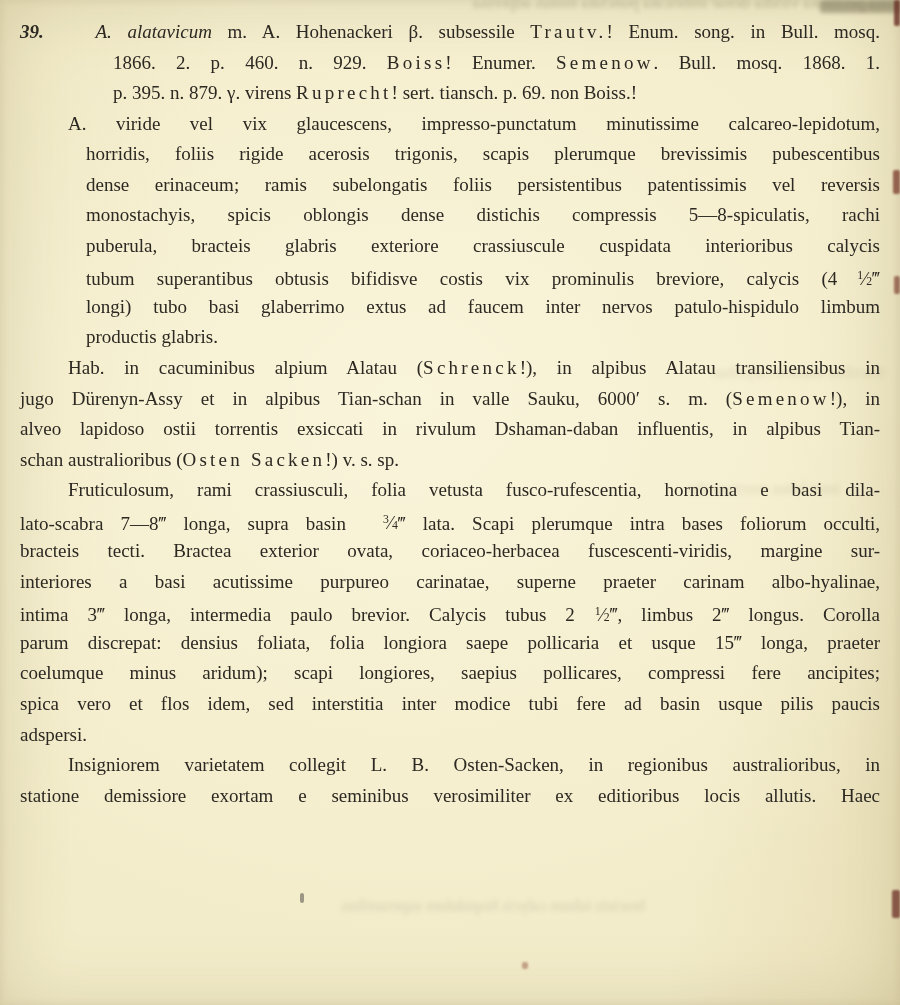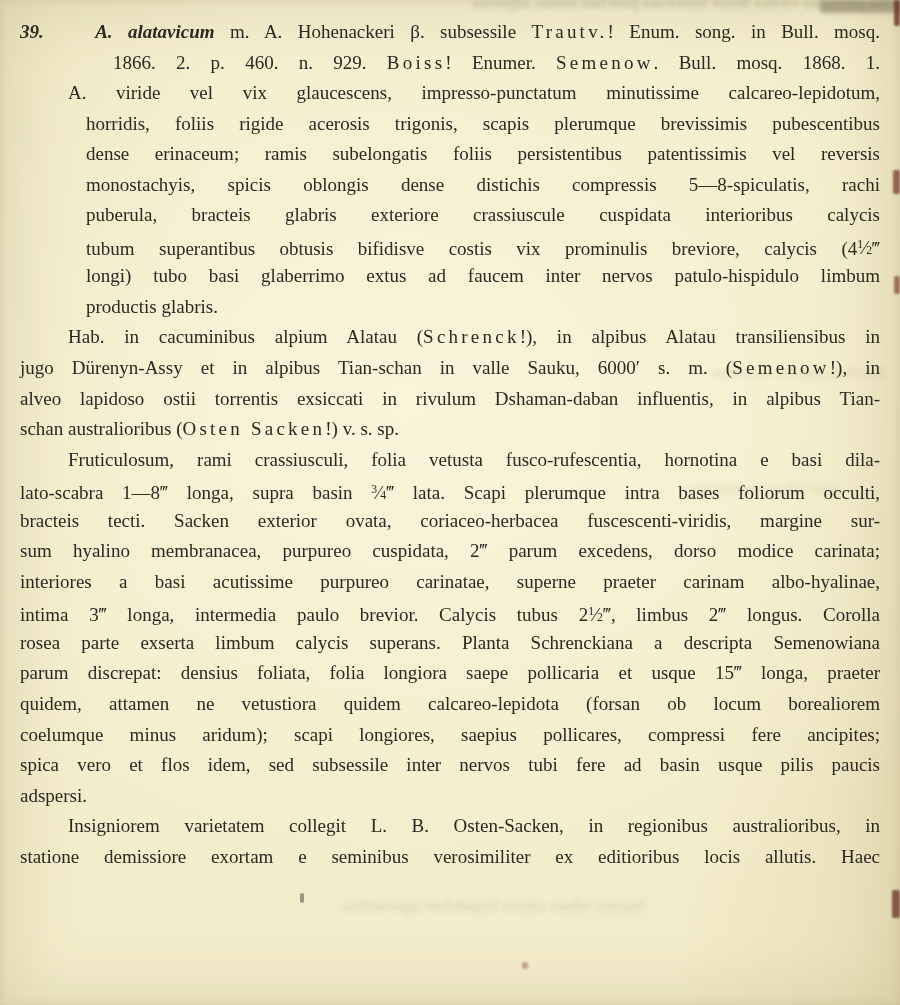--- a/index.html
+++ b/index.html
@@ -21,70 +21,68 @@
   .line{
     text-align:justify;text-align-last:justify;text-justify:inter-word;
     height:30.55px;line-height:30.55px;
   }
   .lastline{text-align-last:left;}
   .p-heading .line:not(:first-child){padding-left:93px;}
   .p-hang .line{padding-left:66px;}
   .p-hang .line:first-child{padding-left:48px;}
   .p-indent .line:first-child{padding-left:48px;}
   .bold{font-weight:bold;font-style:italic;}
-  .bolditalic{font-weight:bold;font-style:italic;margin-left:36px;}
+  .bolditalic{font-weight:normal;font-style:italic;margin-left:36px;}
   .sperr{letter-spacing:0.17em;}
-  .frac{white-space:nowrap;}
+  .frac{white-space:nowrap;padding-left:20px;}
   .fnum{font-size:0.62em;vertical-align:0.48em;}
   .fsl{font-size:0.95em;}
   .fden{font-size:0.62em;vertical-align:-0.04em;}
   .bleed{
     position:absolute;z-index:1;pointer-events:none;white-space:nowrap;overflow:hidden;
     font-family:"Liberation Serif","DejaVu Serif",serif;
   }
   .mark{position:absolute;z-index:2;pointer-events:none;border-radius:2px;}
 </style>
 </head>
 <body>
 
 <div class="page" style="background: rgb(243, 236, 202);">
   <div class="paper-tint"></div>
   <div class="textblock" style="color: rgb(44, 40, 34);">
       <div class="para p-heading">
         <div class="line"><span class="bold">39. </span><span class="bolditalic">A. alatavicum</span><span> m. A. Hohenackeri β. subsessile </span><span class="sperr">Trautv.</span><span>! Enum. song. in Bull. mosq.</span></div>
         <div class="line"><span>1866. 2. p. 460. n. 929. </span><span class="sperr">Boiss</span><span>! Enumer. </span><span class="sperr">Semenow</span><span>. Bull. mosq. 1868. 1.</span></div>
+        <div class="line lastline"><span>p. 395. n. 879. γ. virens </span><span class="sperr">Ruprecht</span><span>! sert. tiansch. p. 69. non Boiss.!</span></div>
       </div>
       <div class="para p-hang">
         <div class="line"><span>A. viride vel vix glaucescens, impresso-punctatum minutissime calcareo-lepidotum,</span></div>
         <div class="line"><span>horridis, foliis rigide acerosis trigonis, scapis plerumque brevissimis pubescentibus</span></div>
         <div class="line"><span>dense erinaceum; ramis subelongatis foliis persistentibus patentissimis vel reversis</span></div>
         <div class="line"><span>monostachyis, spicis oblongis dense distichis compressis 5—8-spiculatis, rachi</span></div>
         <div class="line"><span>puberula, bracteis glabris exteriore crassiuscule cuspidata interioribus calycis</span></div>
         <div class="line"><span>tubum superantibus obtusis bifidisve costis vix prominulis breviore, calycis (4</span><span class="frac"><span class="fnum">1</span><span class="fsl">⁄</span><span class="fden">2</span></span><span>‴</span></div>
         <div class="line"><span>longi) tubo basi glaberrimo extus ad faucem inter nervos patulo-hispidulo limbum</span></div>
         <div class="line lastline"><span>productis glabris.</span></div>
       </div>
       <div class="para p-indent">
         <div class="line"><span>Hab. in cacuminibus alpium Alatau (</span><span class="sperr">Schrenck</span><span>!), in alpibus Alatau transiliensibus in</span></div>
         <div class="line"><span>jugo Dürenyn-Assy et in alpibus Tian-schan in valle Sauku, 6000′ s. m. (</span><span class="sperr">Semenow</span><span>!), in</span></div>
         <div class="line"><span>alveo lapidoso ostii torrentis exsiccati in rivulum Dshaman-daban influentis, in alpibus Tian-</span></div>
         <div class="line lastline"><span>schan australioribus (</span><span class="sperr">Osten Sacken</span><span>!) v. s. sp.</span></div>
       </div>
       <div class="para p-indent">
         <div class="line"><span>Fruticulosum, rami crassiusculi, folia vetusta fusco-rufescentia, hornotina e basi dila-</span></div>
-        <div class="line"><span>lato-scabra 1—8‴ longa, supra basin </span><span class="frac"><span class="fnum">3</span><span class="fsl">⁄</span><span class="fden">4</span></span><span>‴ lata. Scapi plerumque intra bases foliorum occulti,</span></div>
-        <div class="line"><span>bracteis tecti. Sacken exterior ovata, coriaceo-herbacea fuscescenti-viridis, margine sur-</span></div>
-        <div class="line"><span>sum hyalino membranacea, purpureo cuspidata, 2‴ parum excedens, dorso modice carinata;</span></div>
+        <div class="line"><span>lato-scabra 7—8‴ longa, supra basin </span><span class="frac"><span class="fnum">3</span><span class="fsl">⁄</span><span class="fden">4</span></span><span>‴ lata. Scapi plerumque intra bases foliorum occulti,</span></div>
+        <div class="line"><span>bracteis tecti. Bractea exterior ovata, coriaceo-herbacea fuscescenti-viridis, margine sur-</span></div>
         <div class="line"><span>interiores a basi acutissime purpureo carinatae, superne praeter carinam albo-hyalinae,</span></div>
         <div class="line"><span>intima 3‴ longa, intermedia paulo brevior. Calycis tubus 2</span><span class="frac"><span class="fnum">1</span><span class="fsl">⁄</span><span class="fden">2</span></span><span>‴, limbus 2‴ longus. Corolla</span></div>
-        <div class="line"><span>rosea parte exserta limbum calycis superans. Planta Schrenckiana a descripta Semenowiana</span></div>
         <div class="line"><span>parum discrepat: densius foliata, folia longiora saepe pollicaria et usque 15‴ longa, praeter</span></div>
-        <div class="line"><span>quidem, attamen ne vetustiora quidem calcareo-lepidota (forsan ob locum borealiorem</span></div>
         <div class="line"><span>coelumque minus aridum); scapi longiores, saepius pollicares, compressi fere ancipites;</span></div>
-        <div class="line"><span>spica vero et flos idem, sed subsessile inter nervos tubi fere ad basin usque pilis paucis</span></div>
+        <div class="line"><span>spica vero et flos idem, sed interstitia inter modice tubi fere ad basin usque pilis paucis</span></div>
         <div class="line lastline"><span>adspersi.</span></div>
       </div>
       <div class="para p-indent">
         <div class="line"><span>Insigniorem varietatem collegit L. B. Osten-Sacken, in regionibus australioribus, in</span></div>
         <div class="line"><span>statione demissiore exortam e seminibus verosimiliter ex editioribus locis allutis. Haec</span></div>
       </div>
     </div>
 <div class="bleed" style="left: 225px; top: -7px; width: 675px; font-size: 17px; filter: blur(2px); opacity: 0.5; color: rgb(141, 141, 108); transform: scaleX(-1);">folia pectinata viridia dense imbricata punctata minus adpressa</div>
     <div class="bleed" style="left: 555px; top: 364px; width: 330px; font-size: 16px; filter: blur(2.6px); opacity: 0.3; color: rgb(162, 155, 119); transform: scaleX(-1);">fructibus maturis calycibus</div>
     <div class="bleed" style="left: 540px; top: 480px; width: 300px; font-size: 16px; filter: blur(2.6px); opacity: 0.3; color: rgb(162, 155, 119); transform: scaleX(-1);">inter lobos erectiusculis</div>

